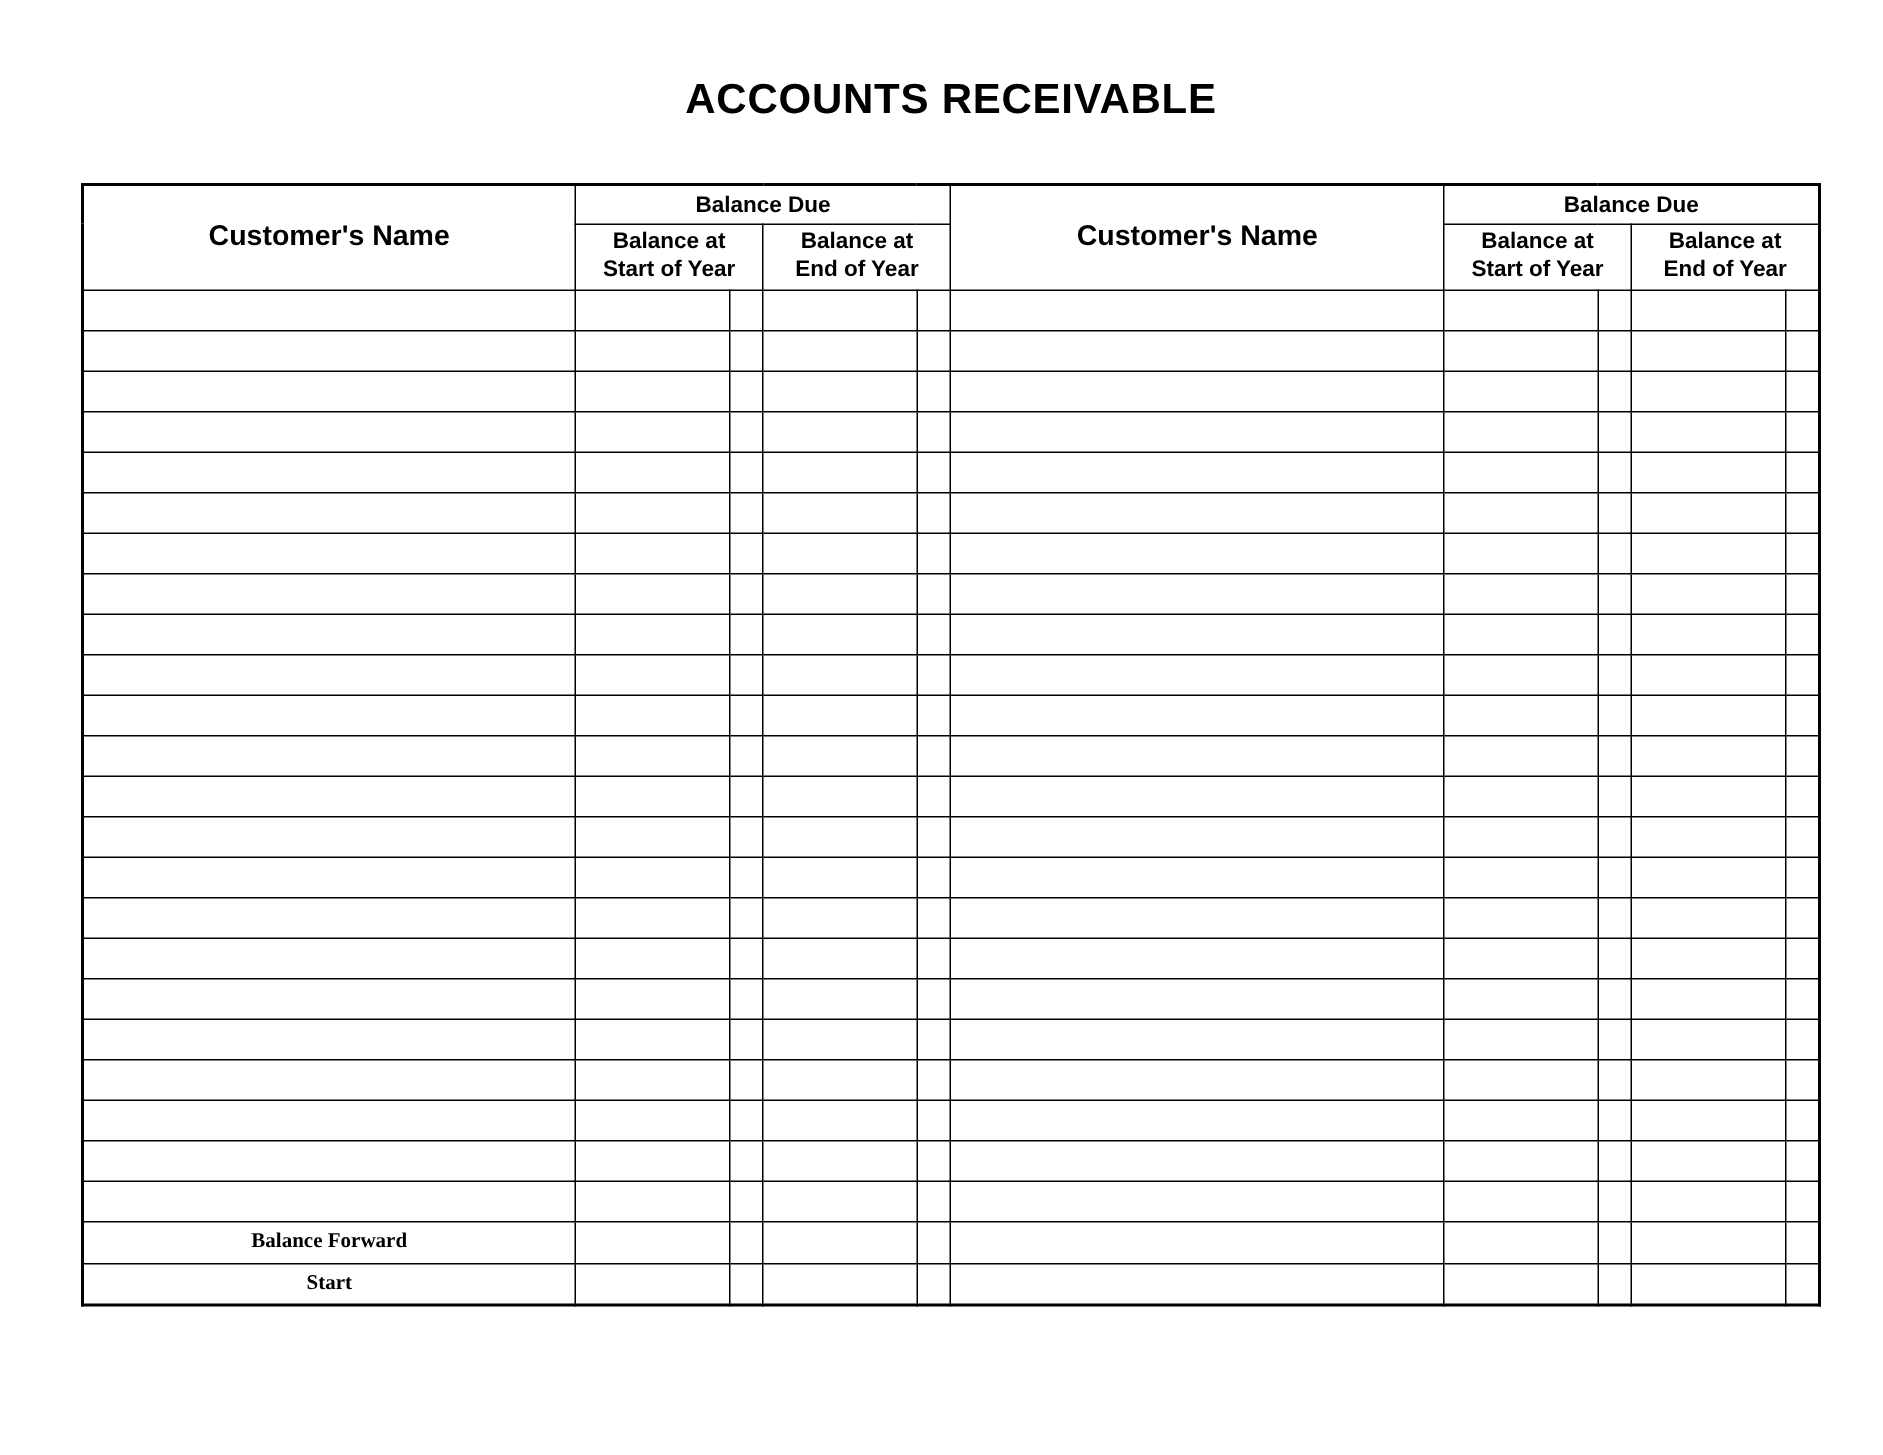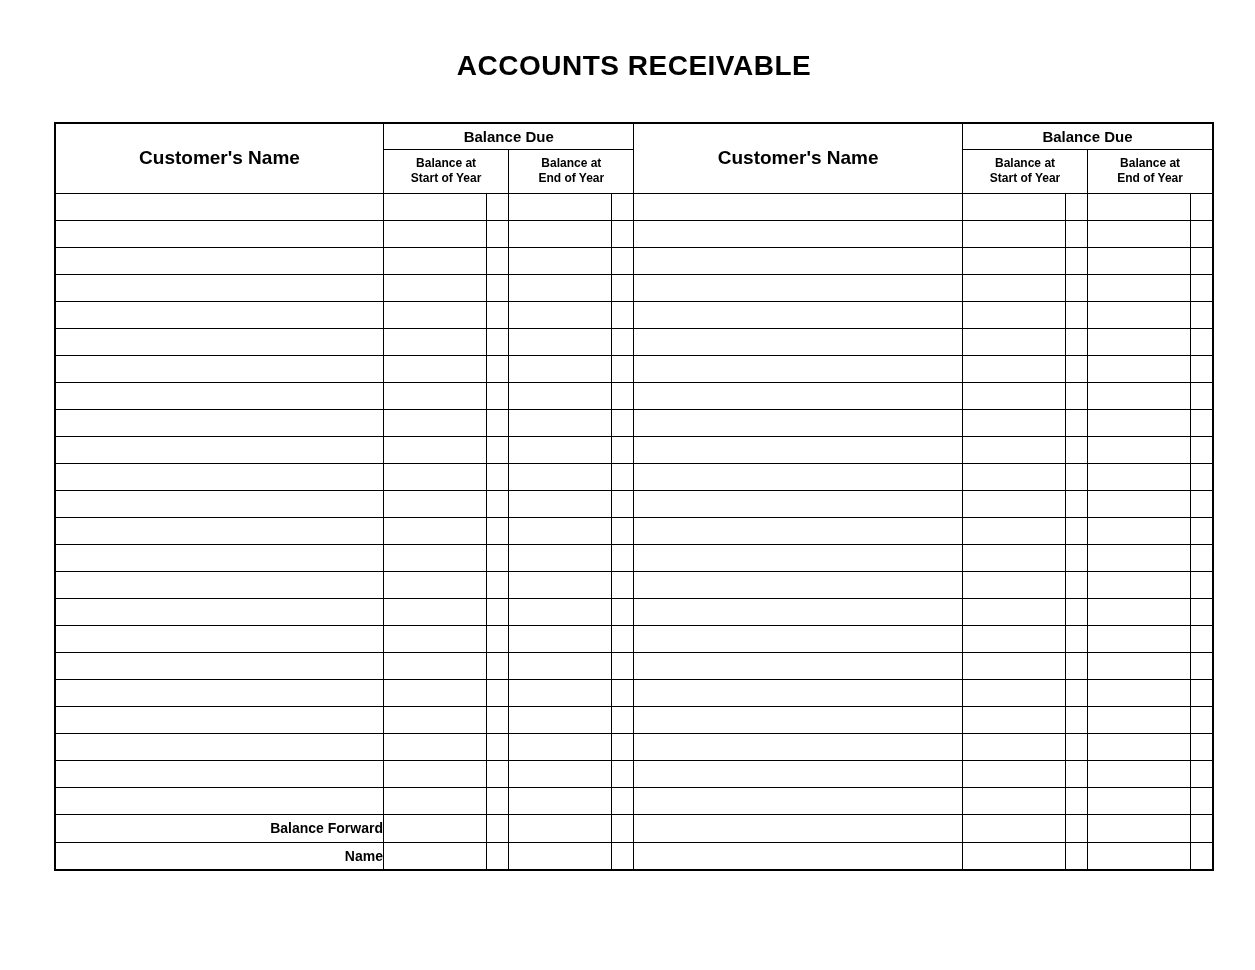--- a/index.html
+++ b/index.html
@@ -49,36 +49,37 @@
     margin-top: 48px;
   }
   th.cust {
     font-size: 19px;
     height: 70px;
   }
   th.bal-due {
     font-size: 15px;
   }
   th.sub {
-    font-size: 12px;
+    font-size: 15px;
     line-height: 1.25;
     height: 44px;
   }
   
   tr.data td {
     height: 27px;
   }
   tr.footer td {
     height: 28px;
   }
   td.label {
     font-weight: 700;
     font-size: 14px;
     padding-left: 12px;
-    text-align: right;
+    text-align: center;
+    font-family: Liberation Serif, serif;
   }
   
   table.ar {
     border: 2px solid #000;
   }
 </style>
 </head>
 <body>
 
 <div class="page">
@@ -396,21 +397,21 @@
           <td></td>
         <td></td>
           <td></td>
         <td></td>
         <td></td>
           <td></td>
         <td></td>
           <td></td>
       </tr>
       <tr class="footer">
-        <td class="label">Name</td>
+        <td class="label">Start</td>
         <td></td>
           <td></td>
         <td></td>
           <td></td>
         <td></td>
         <td></td>
           <td></td>
         <td></td>
           <td></td>
       </tr>

